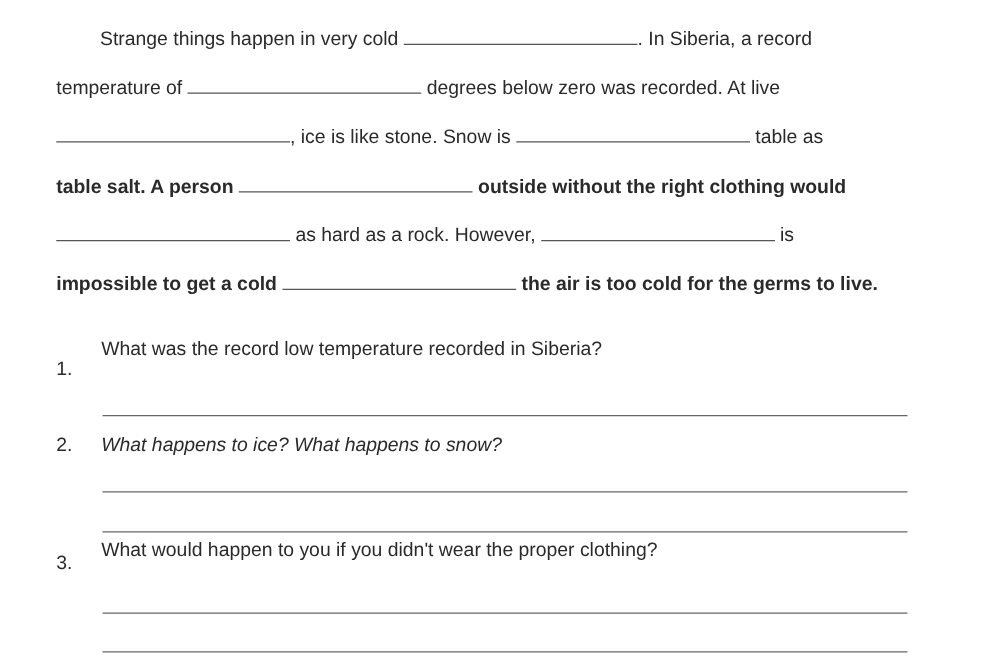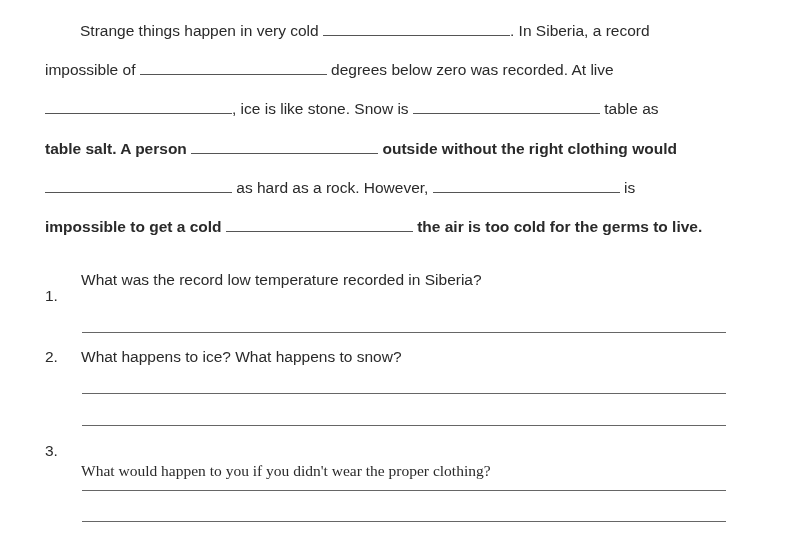--- a/index.html
+++ b/index.html
@@ -47,21 +47,21 @@
   }
 </style>
 </head>
 <body>
 
 <div>
   <div class="line" style="top:21px; left:80px;">
     <span>Strange things happen in very cold </span><span class="blank" style="width:187px;"></span><span>.  In Siberia, a record</span>
   </div>
   <div class="line" style="top:60px;">
-    <span>impossible of </span><span class="blank" style="width:187px;"></span><span> degrees below zero was recorded.  At live</span>
+    <span>temperature of </span><span class="blank" style="width:187px;"></span><span> degrees below zero was recorded.  At live</span>
   </div>
   <div class="line" style="top:99px;">
     <span class="blank" style="width:187px;"></span><span>, ice is like stone.  Snow is </span><span class="blank" style="width:187px;"></span><span> table as</span>
   </div>
   <div class="line" style="top:139px;font-weight:bold;">
     <span>table salt.  A person </span><span class="blank" style="width:187px;"></span><span> outside without the right clothing would</span>
   </div>
   <div class="line" style="top:178px;">
     <span class="blank" style="width:187px;"></span><span> as hard as a rock.  However, </span><span class="blank" style="width:187px;"></span><span> is</span>
   </div>
@@ -73,24 +73,24 @@
 <div>
 
   <div>
     <span class="qnum" style="top:286px;">1.</span>
     <span class="qtext" style="top:270px;">What was the record low temperature recorded in Siberia?</span>
     <div class="answer-line" style="top:332px;"></div>
   </div>
 
   <div>
     <span class="qnum" style="top:347px;">2.</span>
-    <span class="qtext" style="top:347px;">What happens to ice?  What happens to snow?</span>
+    <span class="qtext" style="top:347px;font-style:italic;">What happens to ice?  What happens to snow?</span>
     <div class="answer-line" style="top:393px;"></div>
     <div class="answer-line" style="top:425px;"></div>
   </div>
 
   <div>
     <span class="qnum" style="top:441px;">3.</span>
-    <span class="qtext" style="top:461px;font-family:Liberation Serif, serif;">What would happen to you if you didn't wear the proper clothing?</span>
+    <span class="qtext" style="top:431px;">What would happen to you if you didn't wear the proper clothing?</span>
     <div class="answer-line" style="top:490px;"></div>
     <div class="answer-line" style="top:521px;"></div>
   </div>
 </div>
 
 </body></html>

